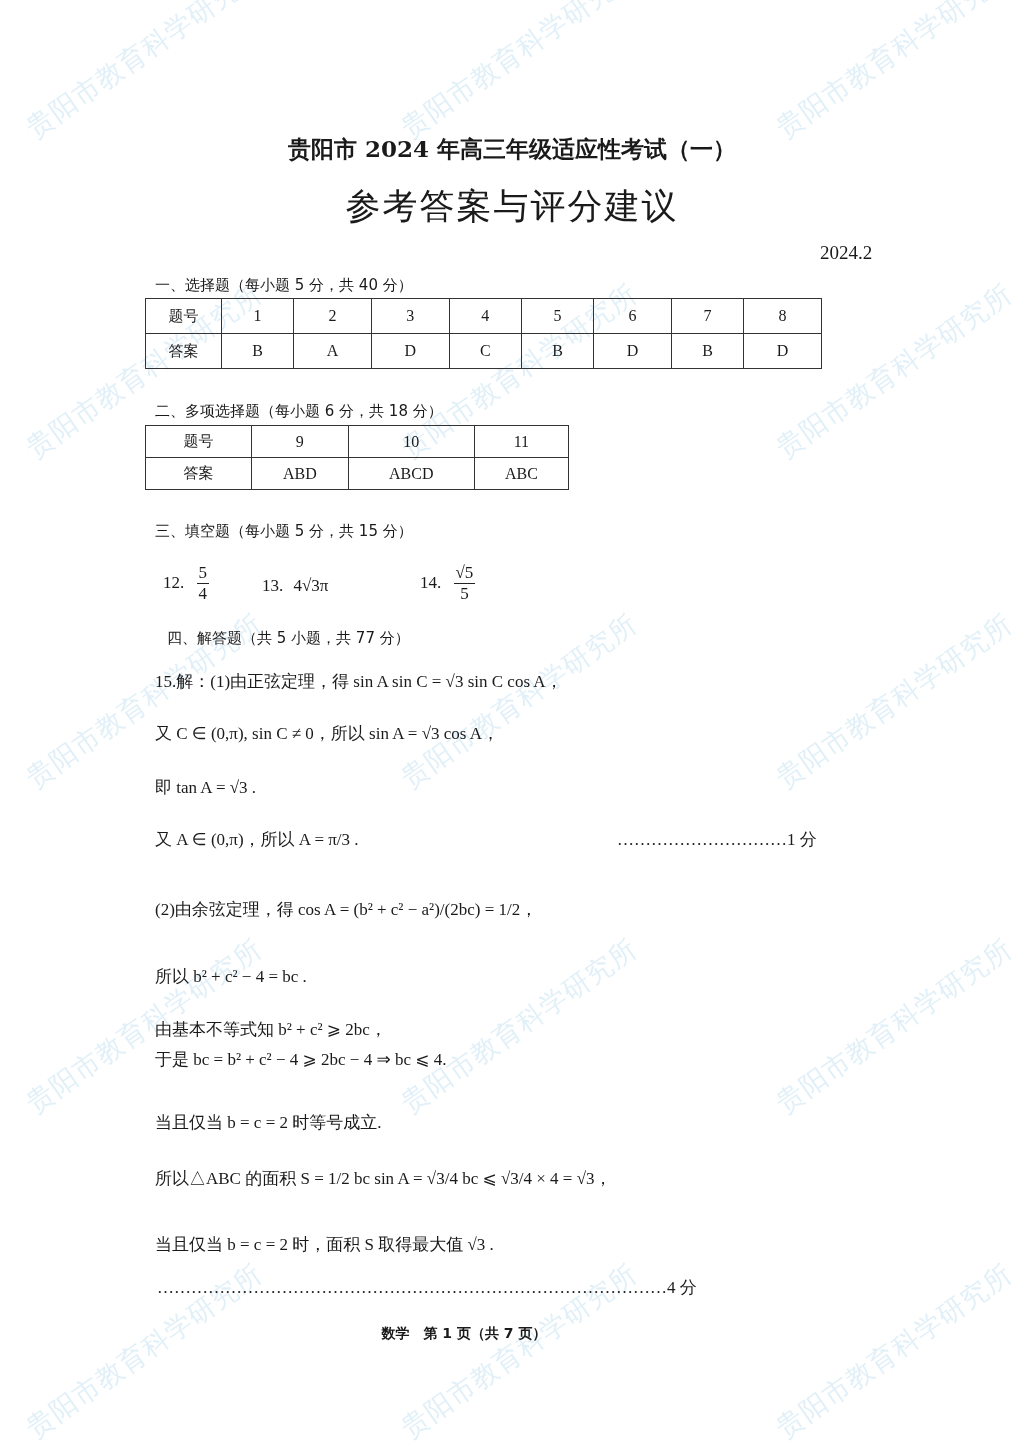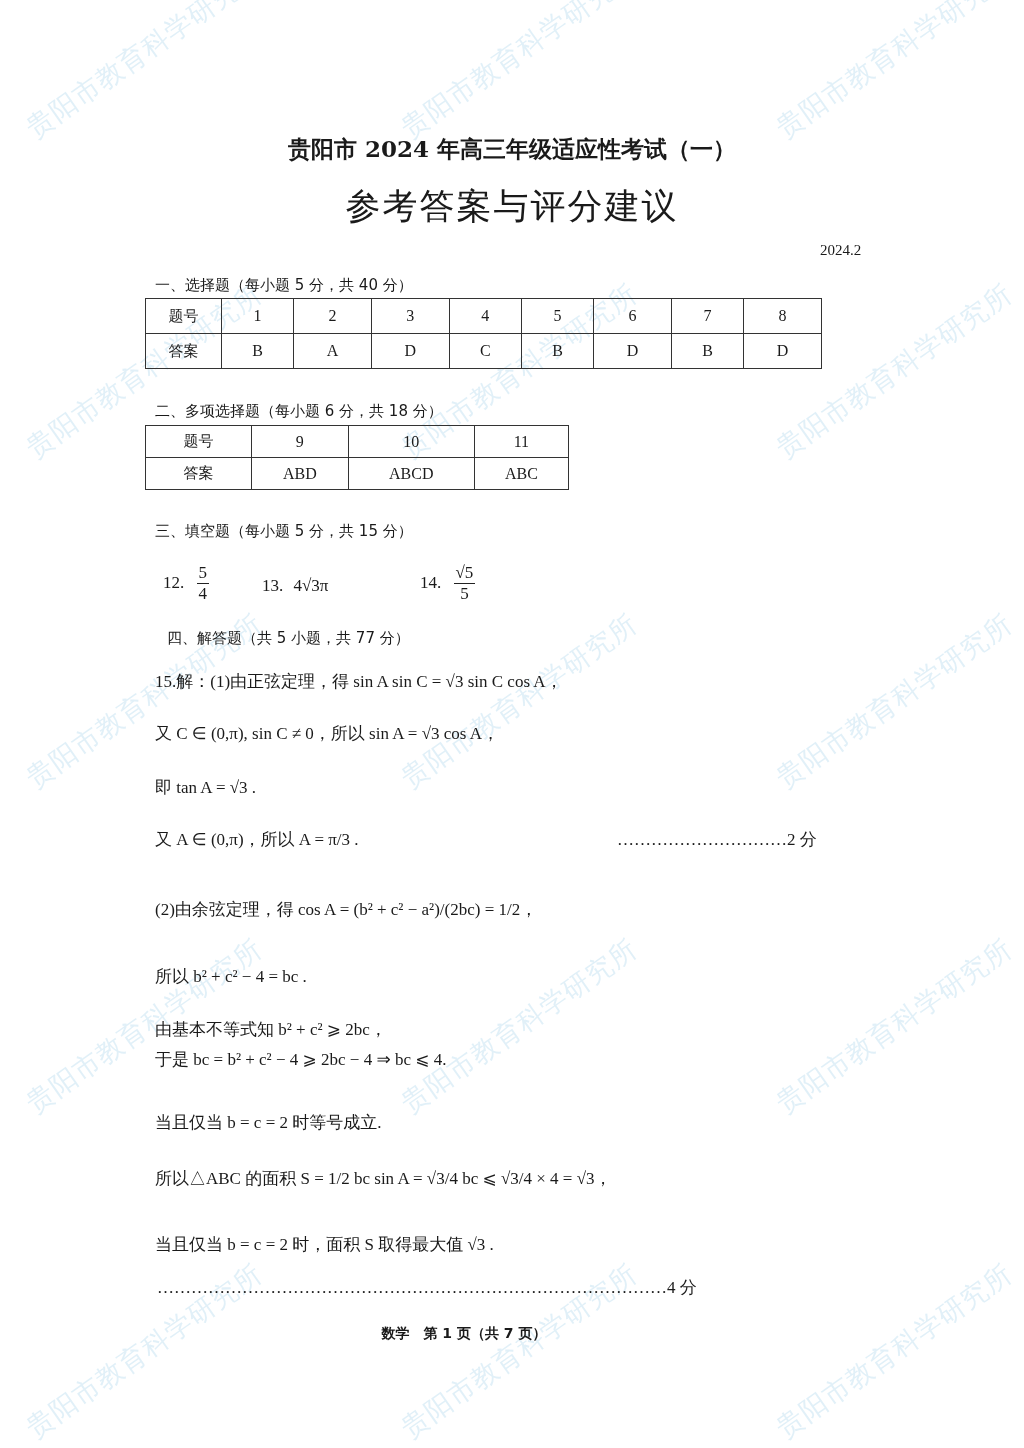--- a/index.html
+++ b/index.html
@@ -7,21 +7,21 @@
     width: 1024px; height: 1448px; background: #ffffff; position: relative; overflow: hidden;
     font-family: "DejaVu Serif", "Liberation Serif", serif; color: #1a1a1a;
   }
   .wm {
     position: absolute; color: rgba(120, 185, 225, 0.22); font-family: "DejaVu Sans", sans-serif;
     font-size: 27px; transform: rotate(-35deg); transform-origin: left bottom; white-space: nowrap;
     pointer-events: none; letter-spacing: 1px;
   }
   .title1 { position: absolute; top: 134px; left: 0; width: 1024px; text-align: center; font-size: 23px; font-weight: bold; }
   .title2 { position: absolute; top: 183px; left: 0; width: 1024px; text-align: center; font-size: 35px; letter-spacing: 2px; }
-  .date { position: absolute; top: 242px; left: 820px; font-family: "Liberation Serif", serif; font-size: 15px; }
+  .date { position: absolute; top: 242px; left: 820px; font-family: "Liberation Serif", serif; font-size: 19px; }
   .sec { position: absolute; left: 155px; font-size: 16px; }
   table { position: absolute; border-collapse: collapse; font-family: "Liberation Serif", serif; font-size: 16px; }
   td { border: 1px solid #333; text-align: center; height: 34px; padding: 0; }
   .t2 td { height: 31px; }
   .line { position: absolute; left: 155px; font-size: 17px; white-space: nowrap; font-family: "Liberation Serif", serif; }
   .cn { font-family: "DejaVu Sans", sans-serif; font-size: 15px; }
   .frac { display: inline-block; vertical-align: middle; text-align: center; margin: 0 2px; }
   .frac .n { display: block; border-bottom: 1px solid #222; padding: 0 2px; line-height: 1.2; }
   .frac .d { display: block; line-height: 1.2; }
   .score { position: absolute; font-family: "Liberation Serif", serif; font-size: 17px; white-space: nowrap; }
@@ -109,21 +109,21 @@
   <span>14.</span>
   <span class="frac" style="margin-left:8px;"><span class="n">√5</span><span class="d">5</span></span>
 </div>
 
 <div class="sec cn" style="top:629px;margin-left:12px;">四、解答题（共 5 小题，共 77 分）</div>
 
 <div class="line" style="top:670px;">15.解：(1)由正弦定理，得 sin A sin C = √3 sin C cos A，</div>
 <div class="line" style="top:722px;">又 C ∈ (0,π), sin C ≠ 0，所以 sin A = √3 cos A，</div>
 <div class="line" style="top:776px;">即 tan A = √3 .</div>
 <div class="line" style="top:828px;">又 A ∈ (0,π)，所以 A = π/3 .</div>
-<div class="score" style="top:828px;left:617px;">…………………………2 分</div>
+<div class="score" style="top:828px;left:617px;">…………………………1 分</div>
 <div class="line" style="top:898px;">(2)由余弦定理，得 cos A = (b² + c² − a²)/(2bc) = 1/2，</div>
 <div class="line" style="top:965px;">所以 b² + c² − 4 = bc .</div>
 <div class="line" style="top:1018px;">由基本不等式知 b² + c² ⩾ 2bc，</div>
 <div class="line" style="top:1048px;">于是 bc = b² + c² − 4 ⩾ 2bc − 4 ⇒ bc ⩽ 4.</div>
 <div class="line" style="top:1111px;">当且仅当 b = c = 2 时等号成立.</div>
 <div class="line" style="top:1167px;">所以△ABC 的面积 S = 1/2 bc sin A = √3/4 bc ⩽ √3/4 × 4 = √3，</div>
 <div class="line" style="top:1233px;">当且仅当 b = c = 2 时，面积 S 取得最大值 √3 .</div>
 <div class="score" style="top:1276px;left:157px;">………………………………………………………………………………4 分</div>
 
 <div class="footer">数学　第 1 页（共 7 页）</div>

